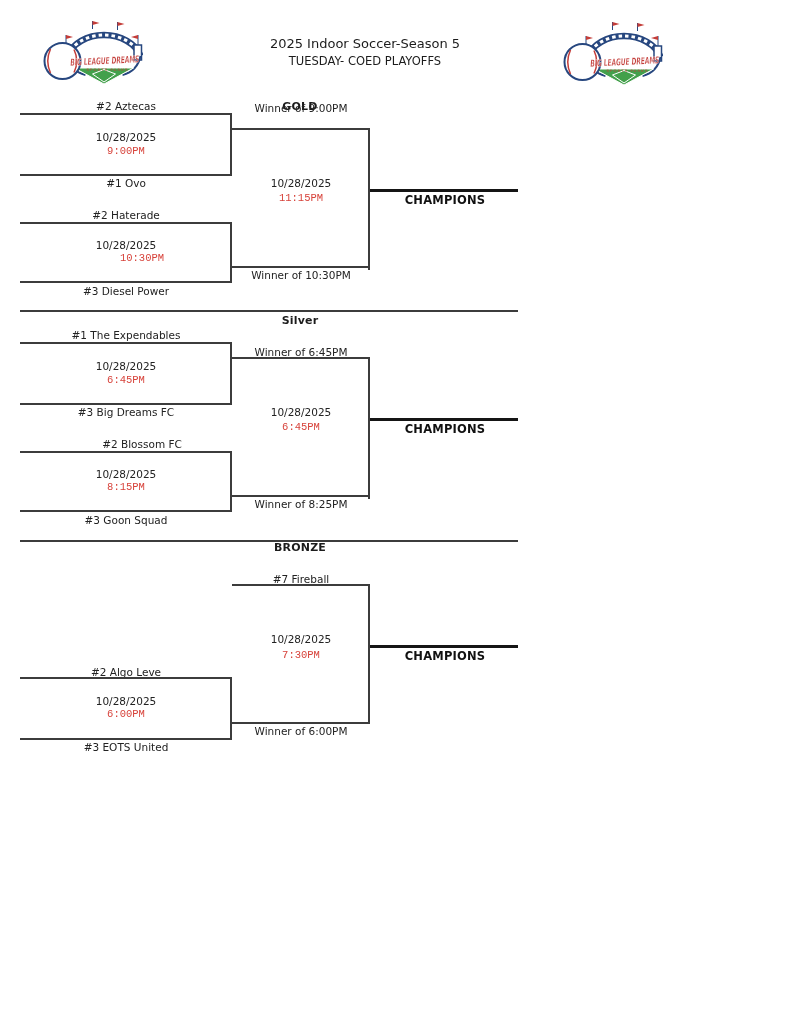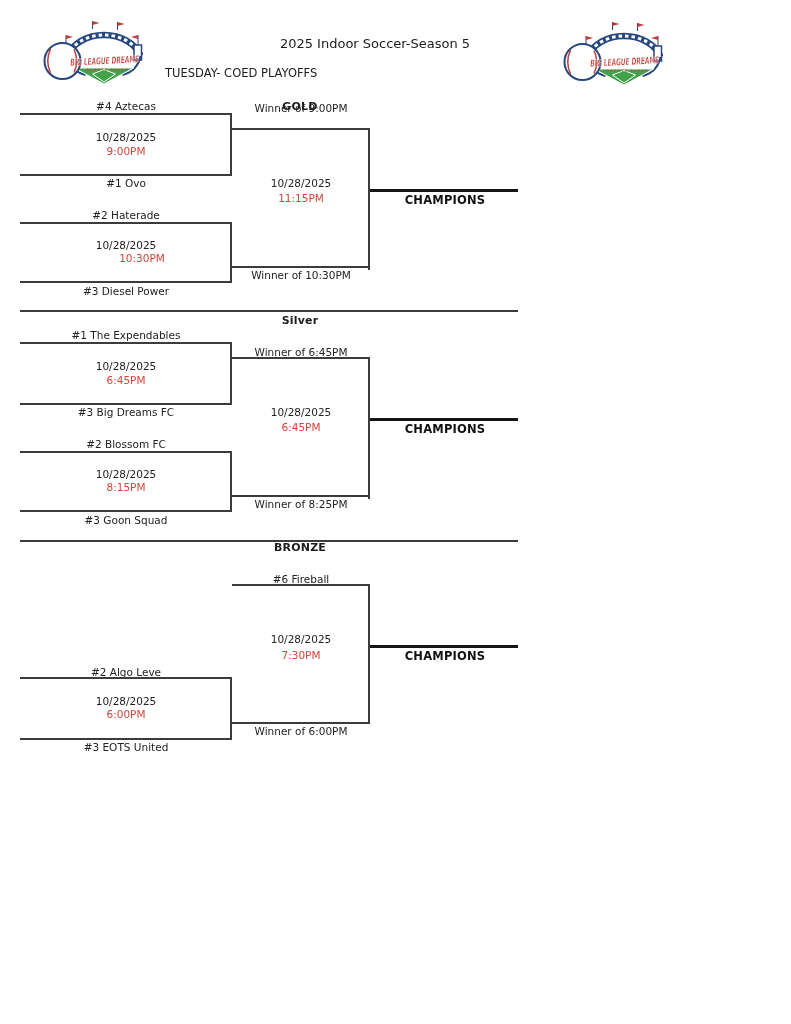--- a/index.html
+++ b/index.html
@@ -22,29 +22,29 @@
     color: #222222;
     overflow: hidden;
   }
   .txt {
     position: absolute;
     text-align: center;
     font-size: 10.5px;
     line-height: 14px;
     white-space: nowrap;
   }
-  .red { color: var(--time-red); }
+  .red { color: var(--time-red); font-family: Liberation Mono, monospace; }
   .division { font-weight: bold; font-size: 11px; letter-spacing: 0.2px; color: #1c1c1c; }
   .champs { font-weight: bold; font-size: 11.5px; letter-spacing: 0.2px; color: #111; }
   .hline { position: absolute; height: 2px; background: var(--line); }
   .vline { position: absolute; width: 2px; background: var(--line); }
   .champline { position: absolute; height: 3px; background: var(--champ-line); }
   .h1 { position: absolute; text-align: center; font-weight: bold; font-size: 16px; line-height: 20px; color: #111; white-space: nowrap; }
   .h2 { position: absolute; text-align: center; font-size: 13px; line-height: 16px; color: #1c1c1c; white-space: nowrap; }
-  .h3 { position: absolute; text-align: left; font-size: 11.5px; line-height: 14px; color: #1c1c1c; white-space: nowrap; margin-top: 12px; }
+  .h3 { position: absolute; text-align: center; font-size: 11.5px; line-height: 14px; color: #1c1c1c; white-space: nowrap; }
   .logo { position: absolute; }
   svg text { font-family: "DejaVu Sans", "Liberation Sans", sans-serif; }
 </style>
 </head>
 <body>
 
 <div class="page">
 
   <div class="logo" style="left:42px;top:19px">
     <svg viewBox="0 0 200 132" width="101" height="66">
@@ -83,26 +83,26 @@
       <polygon points="64,98 182,98 123,130" style="fill:var(--logo-green)" stroke="#ffffff" stroke-width="2"></polygon>
       <polygon points="123,101 146,110 123,126 100,110" fill="none" stroke="#ffffff" stroke-width="2"></polygon>
       <circle cx="40" cy="84" r="36" fill="#ffffff" style="stroke:var(--logo-navy)" stroke-width="4"></circle>
       <path d="M16,60 Q5,84 16,108" fill="none" style="stroke:var(--logo-red)" stroke-width="3"></path>
       <path d="M63,61 Q74,84 63,107" fill="none" style="stroke:var(--logo-red)" stroke-width="3"></path>
       <text x="125" y="90" text-anchor="middle" font-size="19" font-weight="bold" font-style="italic" style="fill:var(--logo-red)" stroke="#ffffff" stroke-width="0.5" textLength="138" lengthAdjust="spacingAndGlyphs" transform="rotate(-3 125 88)">BIG LEAGUE DREAMS</text>
       <text x="130" y="104" text-anchor="middle" font-size="7" letter-spacing="2" style="fill:var(--logo-red)" textLength="84" lengthAdjust="spacingAndGlyphs">SPORTS PARKS</text>
     </svg>
   </div>
 
-  <div class="h2" style="left:175px;top:36px;width:400px">2025 Indoor Soccer-Season 5</div>
+  <div class="h2" style="left:165px;top:36px;width:400px">2025 Indoor Soccer-Season 5</div>
   <div class="h3" style="left:165px;top:54px;width:400px">TUESDAY- COED PLAYOFFS</div>
 
   <div class="txt division" style="left:190px;top:100px;width:220px">GOLD</div>
 
-  <div class="txt" style="left:20px;top:99px;width:212px">#4 Aztecas</div>
+  <div class="txt" style="left:20px;top:99px;width:212px">#2 Aztecas</div>
   <div class="hline" style="left:20px;top:113px;width:212px"></div>
   <div class="txt" style="left:20px;top:130px;width:212px">10/28/2025</div>
   <div class="txt red" style="left:20px;top:144px;width:212px">9:00PM</div>
   <div class="hline" style="left:20px;top:174px;width:212px"></div>
   <div class="vline" style="left:230px;top:113px;height:63px"></div>
   <div class="txt" style="left:20px;top:176px;width:212px">#1 Ovo</div>
 
   <div class="txt" style="left:20px;top:208px;width:212px">#2 Haterade</div>
   <div class="hline" style="left:20px;top:222px;width:212px"></div>
   <div class="txt" style="left:20px;top:238px;width:212px">10/28/2025</div>
@@ -126,21 +126,21 @@
   <div class="txt division" style="left:190px;top:314px;width:220px">Silver</div>
 
   <div class="txt" style="left:20px;top:328px;width:212px">#1 The Expendables</div>
   <div class="hline" style="left:20px;top:342px;width:212px"></div>
   <div class="txt" style="left:20px;top:359px;width:212px">10/28/2025</div>
   <div class="txt red" style="left:20px;top:373px;width:212px">6:45PM</div>
   <div class="hline" style="left:20px;top:403px;width:212px"></div>
   <div class="vline" style="left:230px;top:342px;height:63px"></div>
   <div class="txt" style="left:20px;top:405px;width:212px">#3 Big Dreams FC</div>
 
-  <div class="txt" style="left:20px;top:437px;width:212px">#2 Blossom FC</div>
+  <div class="txt" style="left:36px;top:437px;width:212px">#2 Blossom FC</div>
   <div class="hline" style="left:20px;top:451px;width:212px"></div>
   <div class="txt" style="left:20px;top:467px;width:212px">10/28/2025</div>
   <div class="txt red" style="left:20px;top:480px;width:212px">8:15PM</div>
   <div class="hline" style="left:20px;top:510px;width:212px"></div>
   <div class="vline" style="left:230px;top:451px;height:61px"></div>
   <div class="txt" style="left:20px;top:513px;width:212px">#3 Goon Squad</div>
 
   <div class="txt" style="left:234px;top:345px;width:134px">Winner of 6:45PM</div>
   <div class="hline" style="left:232px;top:357px;width:138px"></div>
   <div class="hline" style="left:232px;top:495px;width:138px"></div>
@@ -148,21 +148,21 @@
   <div class="vline" style="left:368px;top:357px;height:142px"></div>
   <div class="txt" style="left:234px;top:405px;width:134px">10/28/2025</div>
   <div class="txt red" style="left:234px;top:420px;width:134px">6:45PM</div>
   <div class="champline" style="left:370px;top:418px;width:148px"></div>
   <div class="txt champs" style="left:380px;top:422px;width:130px">CHAMPIONS</div>
 
   <div class="hline" style="left:20px;top:540px;width:498px"></div>
 
   <div class="txt division" style="left:190px;top:541px;width:220px">BRONZE</div>
 
-  <div class="txt" style="left:234px;top:572px;width:134px">#6 Fireball</div>
+  <div class="txt" style="left:234px;top:572px;width:134px">#7 Fireball</div>
   <div class="hline" style="left:232px;top:584px;width:138px"></div>
   <div class="vline" style="left:368px;top:584px;height:140px"></div>
 
   <div class="txt" style="left:234px;top:632px;width:134px">10/28/2025</div>
   <div class="champline" style="left:370px;top:645px;width:148px"></div>
   <div class="txt red" style="left:234px;top:648px;width:134px">7:30PM</div>
   <div class="txt champs" style="left:380px;top:649px;width:130px">CHAMPIONS</div>
 
   <div class="txt" style="left:20px;top:665px;width:212px">#2 Algo Leve</div>
   <div class="hline" style="left:20px;top:677px;width:212px"></div>

